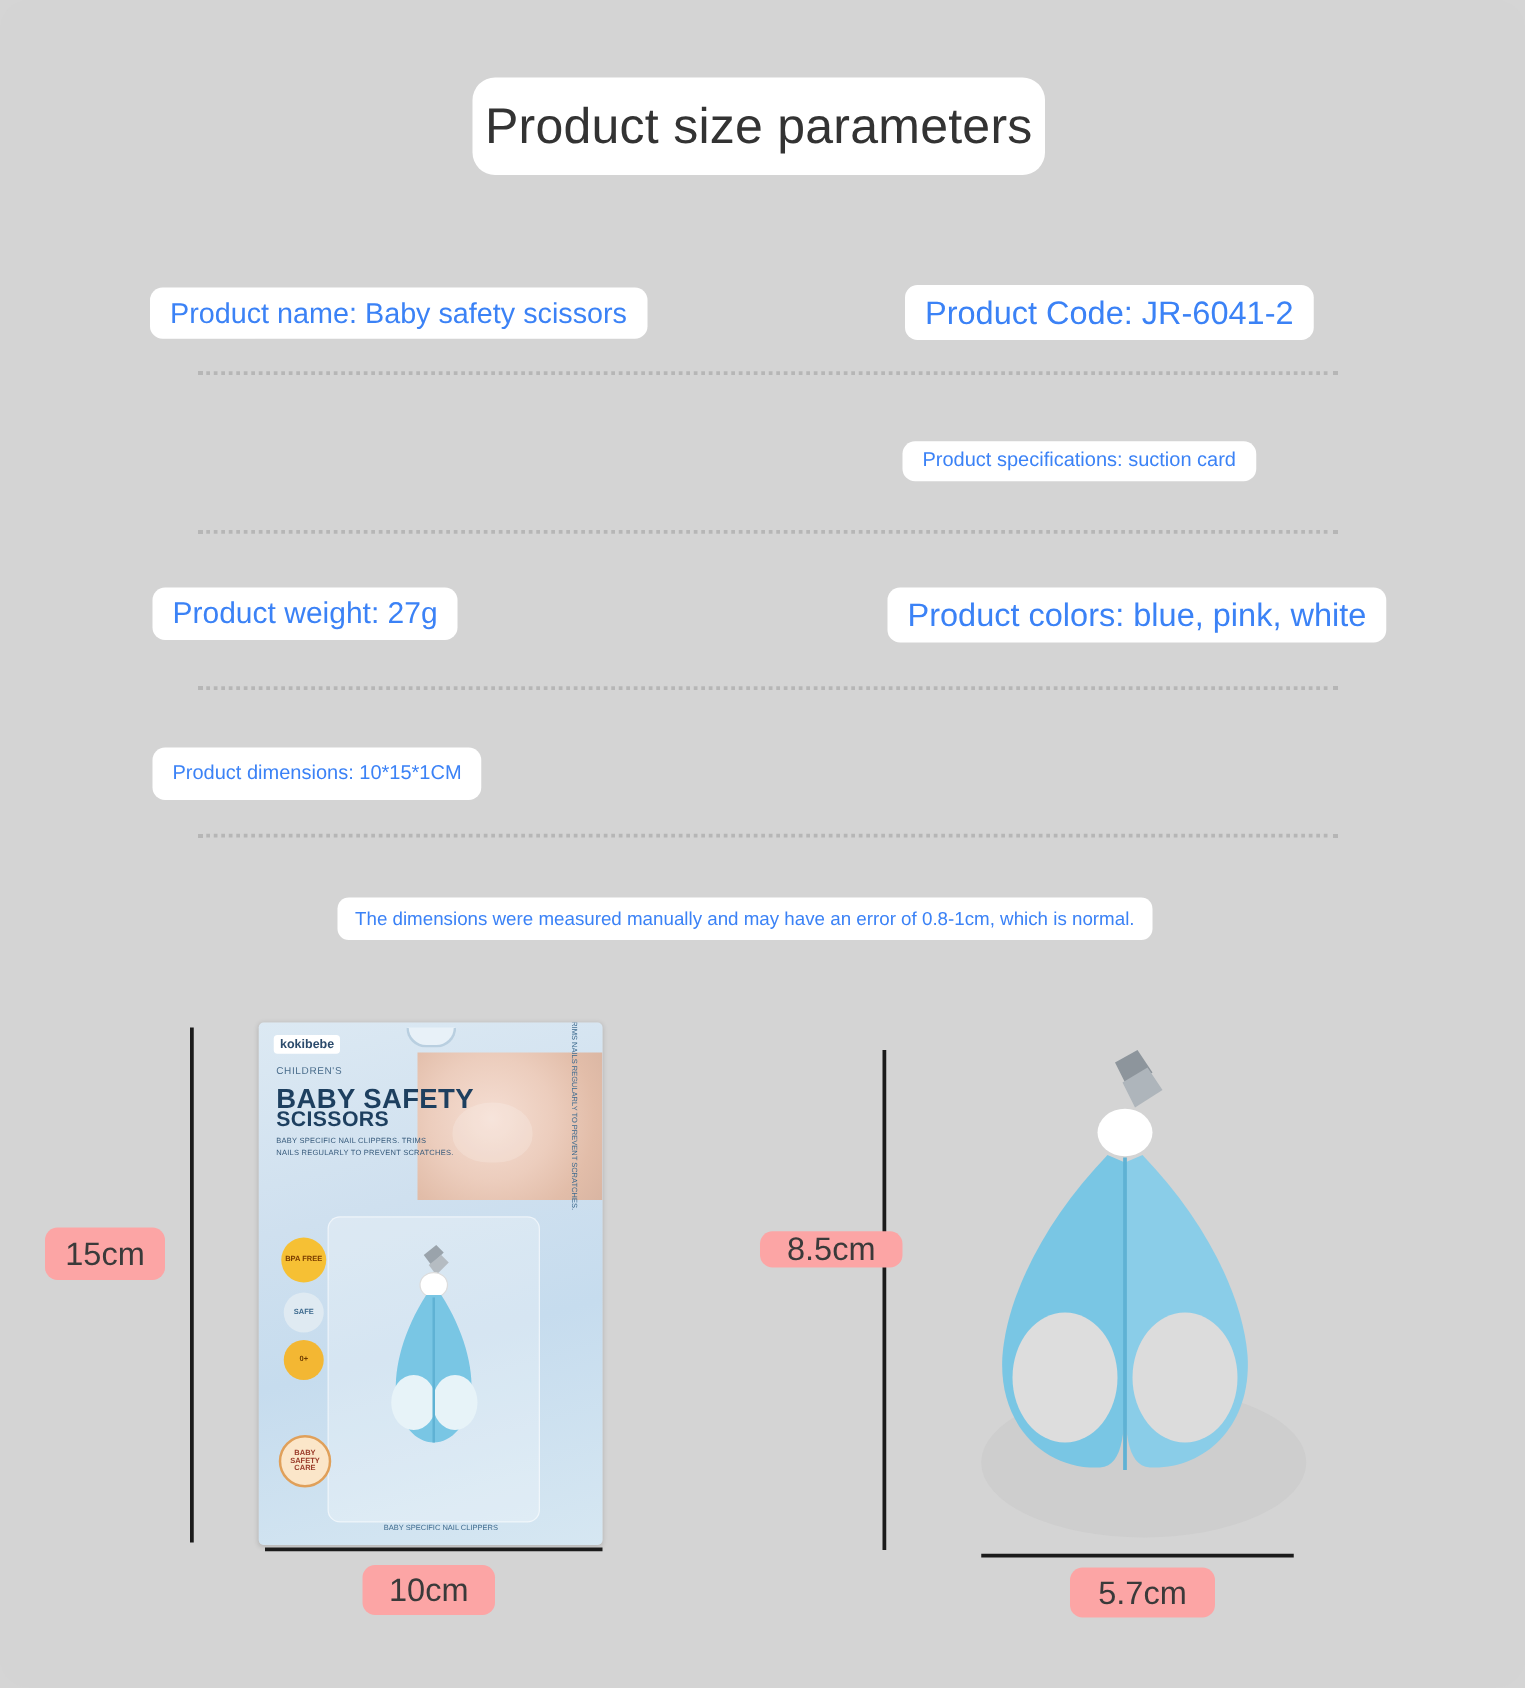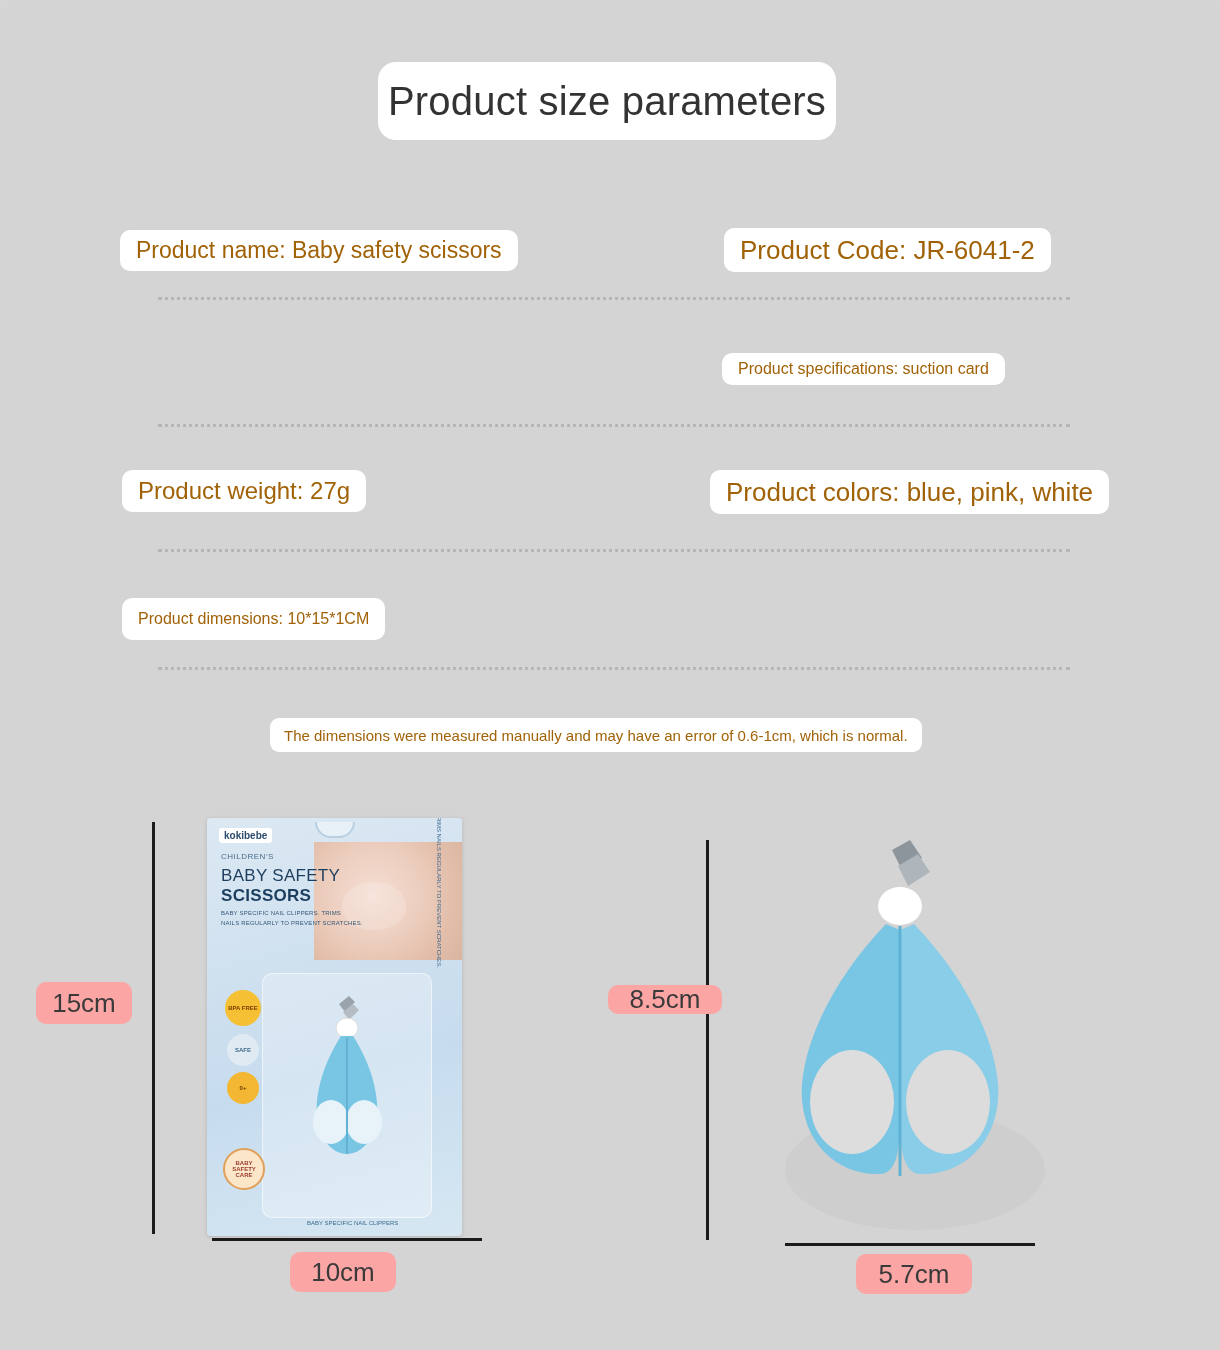--- a/index.html
+++ b/index.html
@@ -15,21 +15,21 @@
     width: 1220px; height: 1350px;
     background: #d4d4d4;
     border-radius: 23px;
   }
 
   
   .pill {
     position: absolute;
     background: #ffffff;
     border-radius: 12px;
-    color: #a16207;
+    color: #3b82f6;
     display: flex;
     align-items: center;
     justify-content: center;
     white-space: nowrap;
     line-height: 1;
   }
 
   
   #title {
     left: 378px; top: 62px;
@@ -71,21 +71,21 @@
   #dots2 { top: 424px; }
   #dots3 { top: 549px; }
   #dots4 { top: 667px; }
 
   
   .img-block { position: absolute; }
 
   
   #package {
     left: 207px; top: 818px;
-    width: 255px; height: 418px;
+    width: 275px; height: 418px;
     border-radius: 4px;
     background: linear-gradient(165deg,#dce9f3 0%, #cfe0ef 35%, #c6dcee 60%, #d6e7f2 100%);
     overflow: hidden;
     box-shadow: 0 1px 4px rgba(0,0,0,.15);
   }
   #package .hang-hole {
     position: absolute; left: 50%; top: 4px; transform: translateX(-50%);
     width: 40px; height: 16px;
     border: 2px solid #b9cfe0; border-top: none;
     border-radius: 0 0 20px 20px;
@@ -95,21 +95,21 @@
     position: absolute; left: 12px; top: 10px;
     font-size: 10px; font-weight: bold; color: #2b4a6b;
     background: #fff; border-radius: 3px; padding: 2px 5px;
   }
   #package .childrens {
     position: absolute; left: 14px; top: 34px;
     font-size: 8px; color: #4a6d8c; letter-spacing: .5px;
   }
   #package .head1 {
     position: absolute; left: 14px; top: 48px;
-    font-size: 17px; font-weight: normal; color: #1d3f5f; letter-spacing: .3px;
+    font-size: 22px; font-weight: bold; color: #1d3f5f; letter-spacing: .3px;
   }
   #package .head2 {
     position: absolute; left: 14px; top: 68px;
     font-size: 17px; font-weight: bold; color: #1d3f5f; letter-spacing: .3px;
   }
   #package .sub1 {
     position: absolute; left: 14px; top: 92px;
     font-size: 6px; color: #35597a; letter-spacing: .2px;
   }
   #package .sub2 {
@@ -200,21 +200,21 @@
 
   <div class="pill spec" id="spec-weight">Product weight: 27g</div>
   <div class="pill spec" id="spec-colors">Product colors: blue, pink, white</div>
 
   <div class="dots" id="dots3"></div>
 
   <div class="pill spec" id="spec-dims">Product dimensions: 10*15*1CM</div>
 
   <div class="dots" id="dots4"></div>
 
-  <div class="pill" id="note">The dimensions were measured manually and may have an error of 0.6-1cm, which is normal.</div>
+  <div class="pill" id="note">The dimensions were measured manually and may have an error of 0.8-1cm, which is normal.</div>
 
   <div class="img-block" id="package">
     <div class="hang-hole"></div>
     <div class="photo"></div>
     <div class="brand">kokibebe</div>
     <div class="childrens">CHILDREN'S</div>
     <div class="head1">BABY SAFETY</div>
     <div class="head2">SCISSORS</div>
     <div class="sub1">BABY SPECIFIC NAIL CLIPPERS. TRIMS</div>
     <div class="sub2">NAILS REGULARLY TO PREVENT SCRATCHES.</div>

